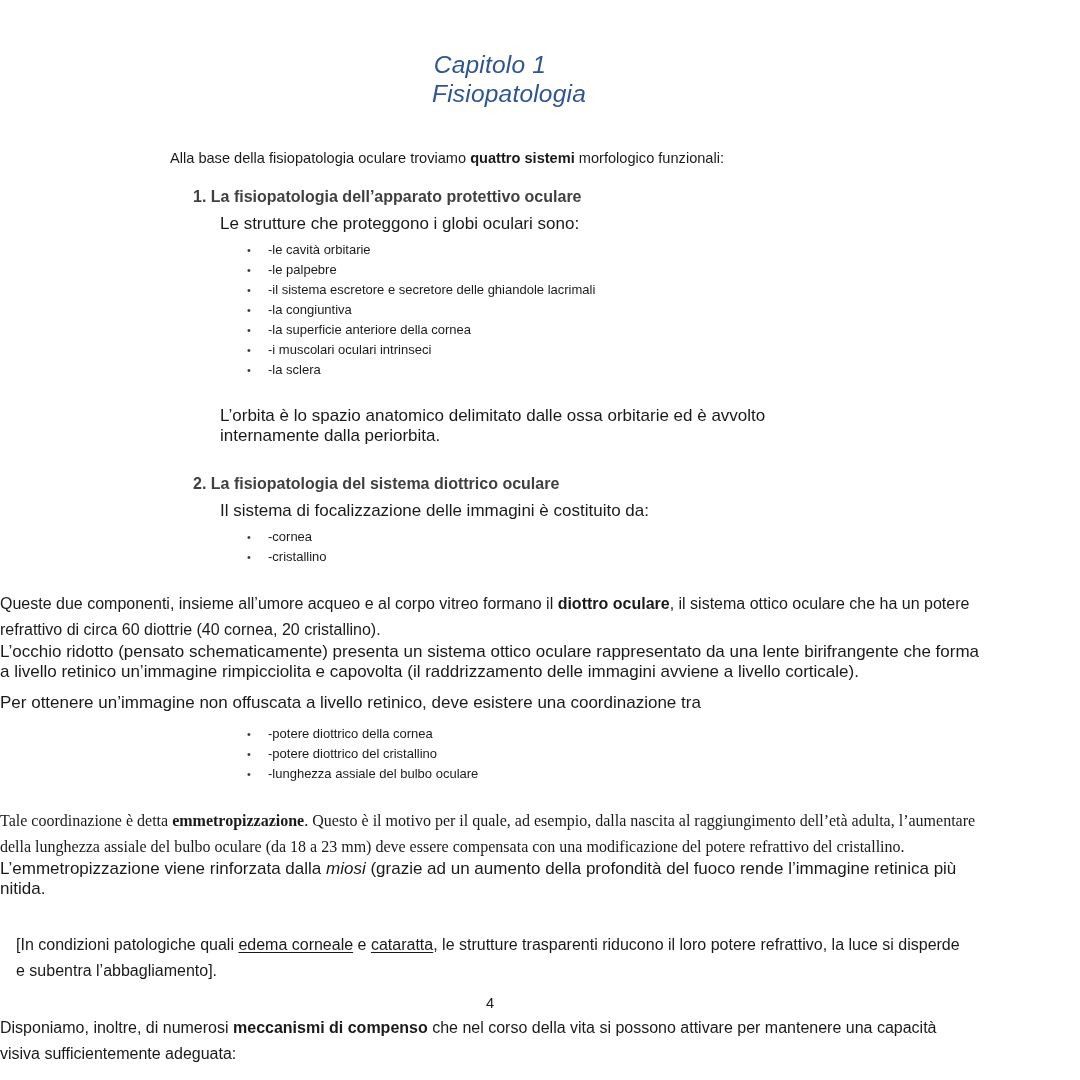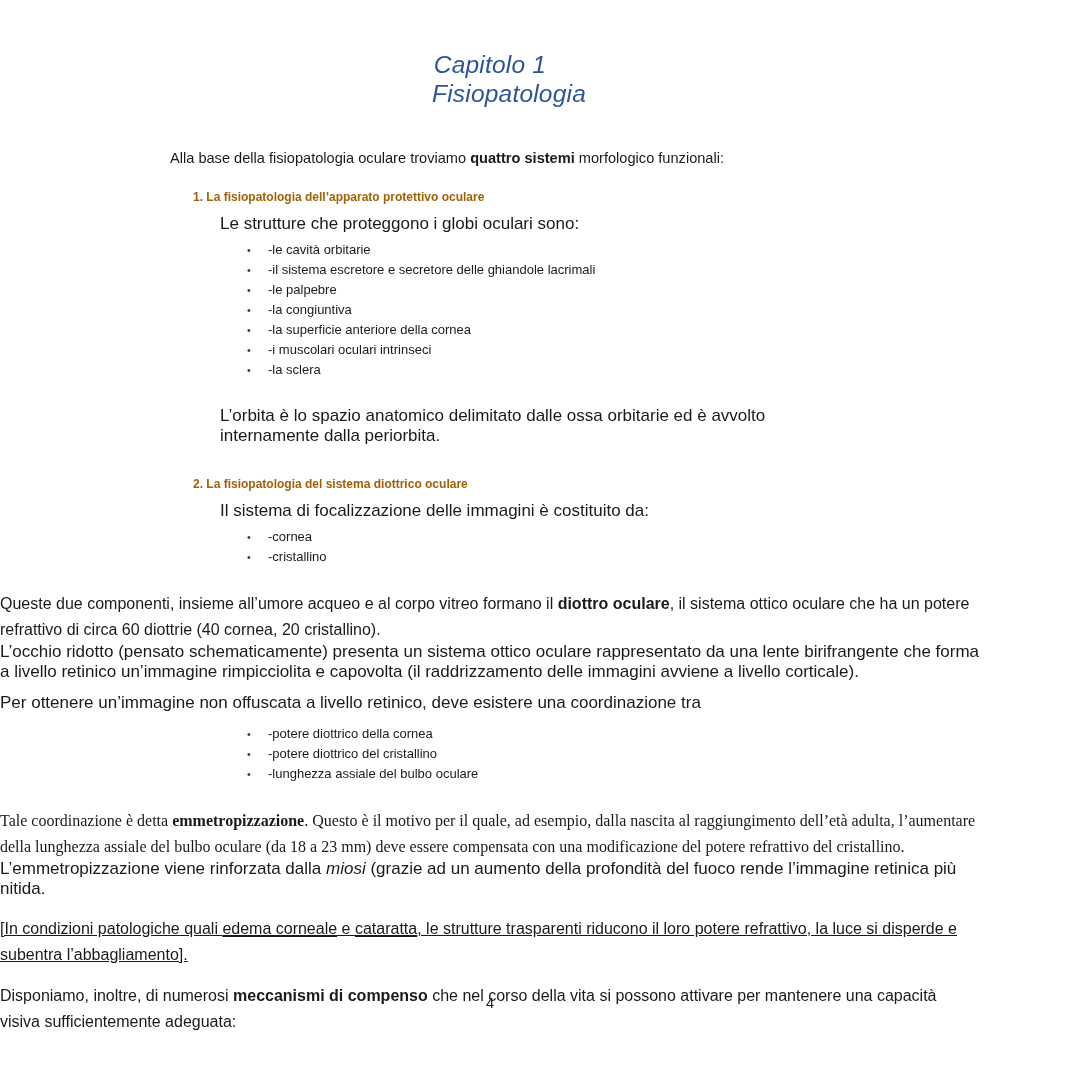--- a/index.html
+++ b/index.html
@@ -41,24 +41,24 @@
 
   
   .lvl0 {            
     margin-left: 170px;
     margin-right: 175px;
     font-size: 14.6px;
     line-height: 20px;
   }
   .lvl1-heading {    
     margin-left: 193px;
-    font-size: 12px;
+    font-size: 16px;
     font-weight: bold;
     line-height: 22px;
-    color: #a16207;
+    color: #404040;
   }
   .lvl2 {            
     margin-left: 220px;
     margin-right: 175px;
     font-size: 17px;
     line-height: 20px;
   }
   .lvl2-loose {
     margin-left: 220px;
     margin-right: 175px;
@@ -123,22 +123,22 @@
   <div class="gap-m"></div>
 
   <div class="lvl1-heading">1. La fisiopatologia dell’apparato protettivo oculare</div>
   <div class="gap-xs"></div>
   <div class="lvl2">Le strutture che proteggono i globi oculari sono:</div>
 
   <div class="gap-xs"></div>
 
   <ul class="bullets">
     <li>-le cavità orbitarie</li>
+    <li>-le palpebre</li>
     <li>-il sistema escretore e secretore delle ghiandole lacrimali</li>
-    <li>-le palpebre</li>
     <li>-la congiuntiva</li>
     <li>-la superficie anteriore della cornea</li>
     <li>-i muscolari oculari intrinseci</li>
     <li>-la sclera</li>
   </ul>
 
   <div style="height:26px"></div>
 
   <div class="lvl2">L’orbita è lo spazio anatomico delimitato dalle ossa orbitarie ed è avvolto internamente dalla periorbita.</div>
 
@@ -174,21 +174,21 @@
   </ul>
 
   <div style="height:24px"></div>
 
   <p class="lvl2-loose" style="margin:0;font-family:Liberation Serif, serif;"><span>Tale coordinazione è detta </span><b>emmetropizzazione</b><span>. Questo è il motivo per il quale, ad esempio, dalla nascita al raggiungimento dell’età adulta, l’aumentare della lunghezza assiale del bulbo oculare (da 18 a 23 mm) deve essere compensata con una modificazione del potere refrattivo del cristallino.</span></p>
 
   <p class="lvl2" style="margin:0;"><span>L’emmetropizzazione viene rinforzata dalla </span><i>miosi</i><span> (grazie ad un aumento della profondità del fuoco rende l’immagine retinica più nitida.</span></p>
 
   <div style="height:17px"></div>
 
-  <p class="lvl2-loose" style="margin:0;text-decoration:underline;"><span>[In condizioni patologiche quali </span><span class="u">edema corneale</span><span> e </span><span class="u">cataratta</span><span>, le strutture trasparenti riducono il loro potere refrattivo, la luce si disperde e subentra l’abbagliamento].</span></p>
+  <p class="lvl2-loose" style="margin:16px;"><span>[In condizioni patologiche quali </span><span class="u">edema corneale</span><span> e </span><span class="u">cataratta</span><span>, le strutture trasparenti riducono il loro potere refrattivo, la luce si disperde e subentra l’abbagliamento].</span></p>
 
   <div style="height:16px"></div>
 
   <p class="lvl2-loose" style="margin:0;"><span>Disponiamo, inoltre, di numerosi </span><b>meccanismi di compenso</b><span> che nel corso della vita si possono attivare per mantenere una capacità visiva sufficientemente adeguata:</span></p>
 
   <div class="page-number">4</div>
 
 </div>
 
 </body></html>

